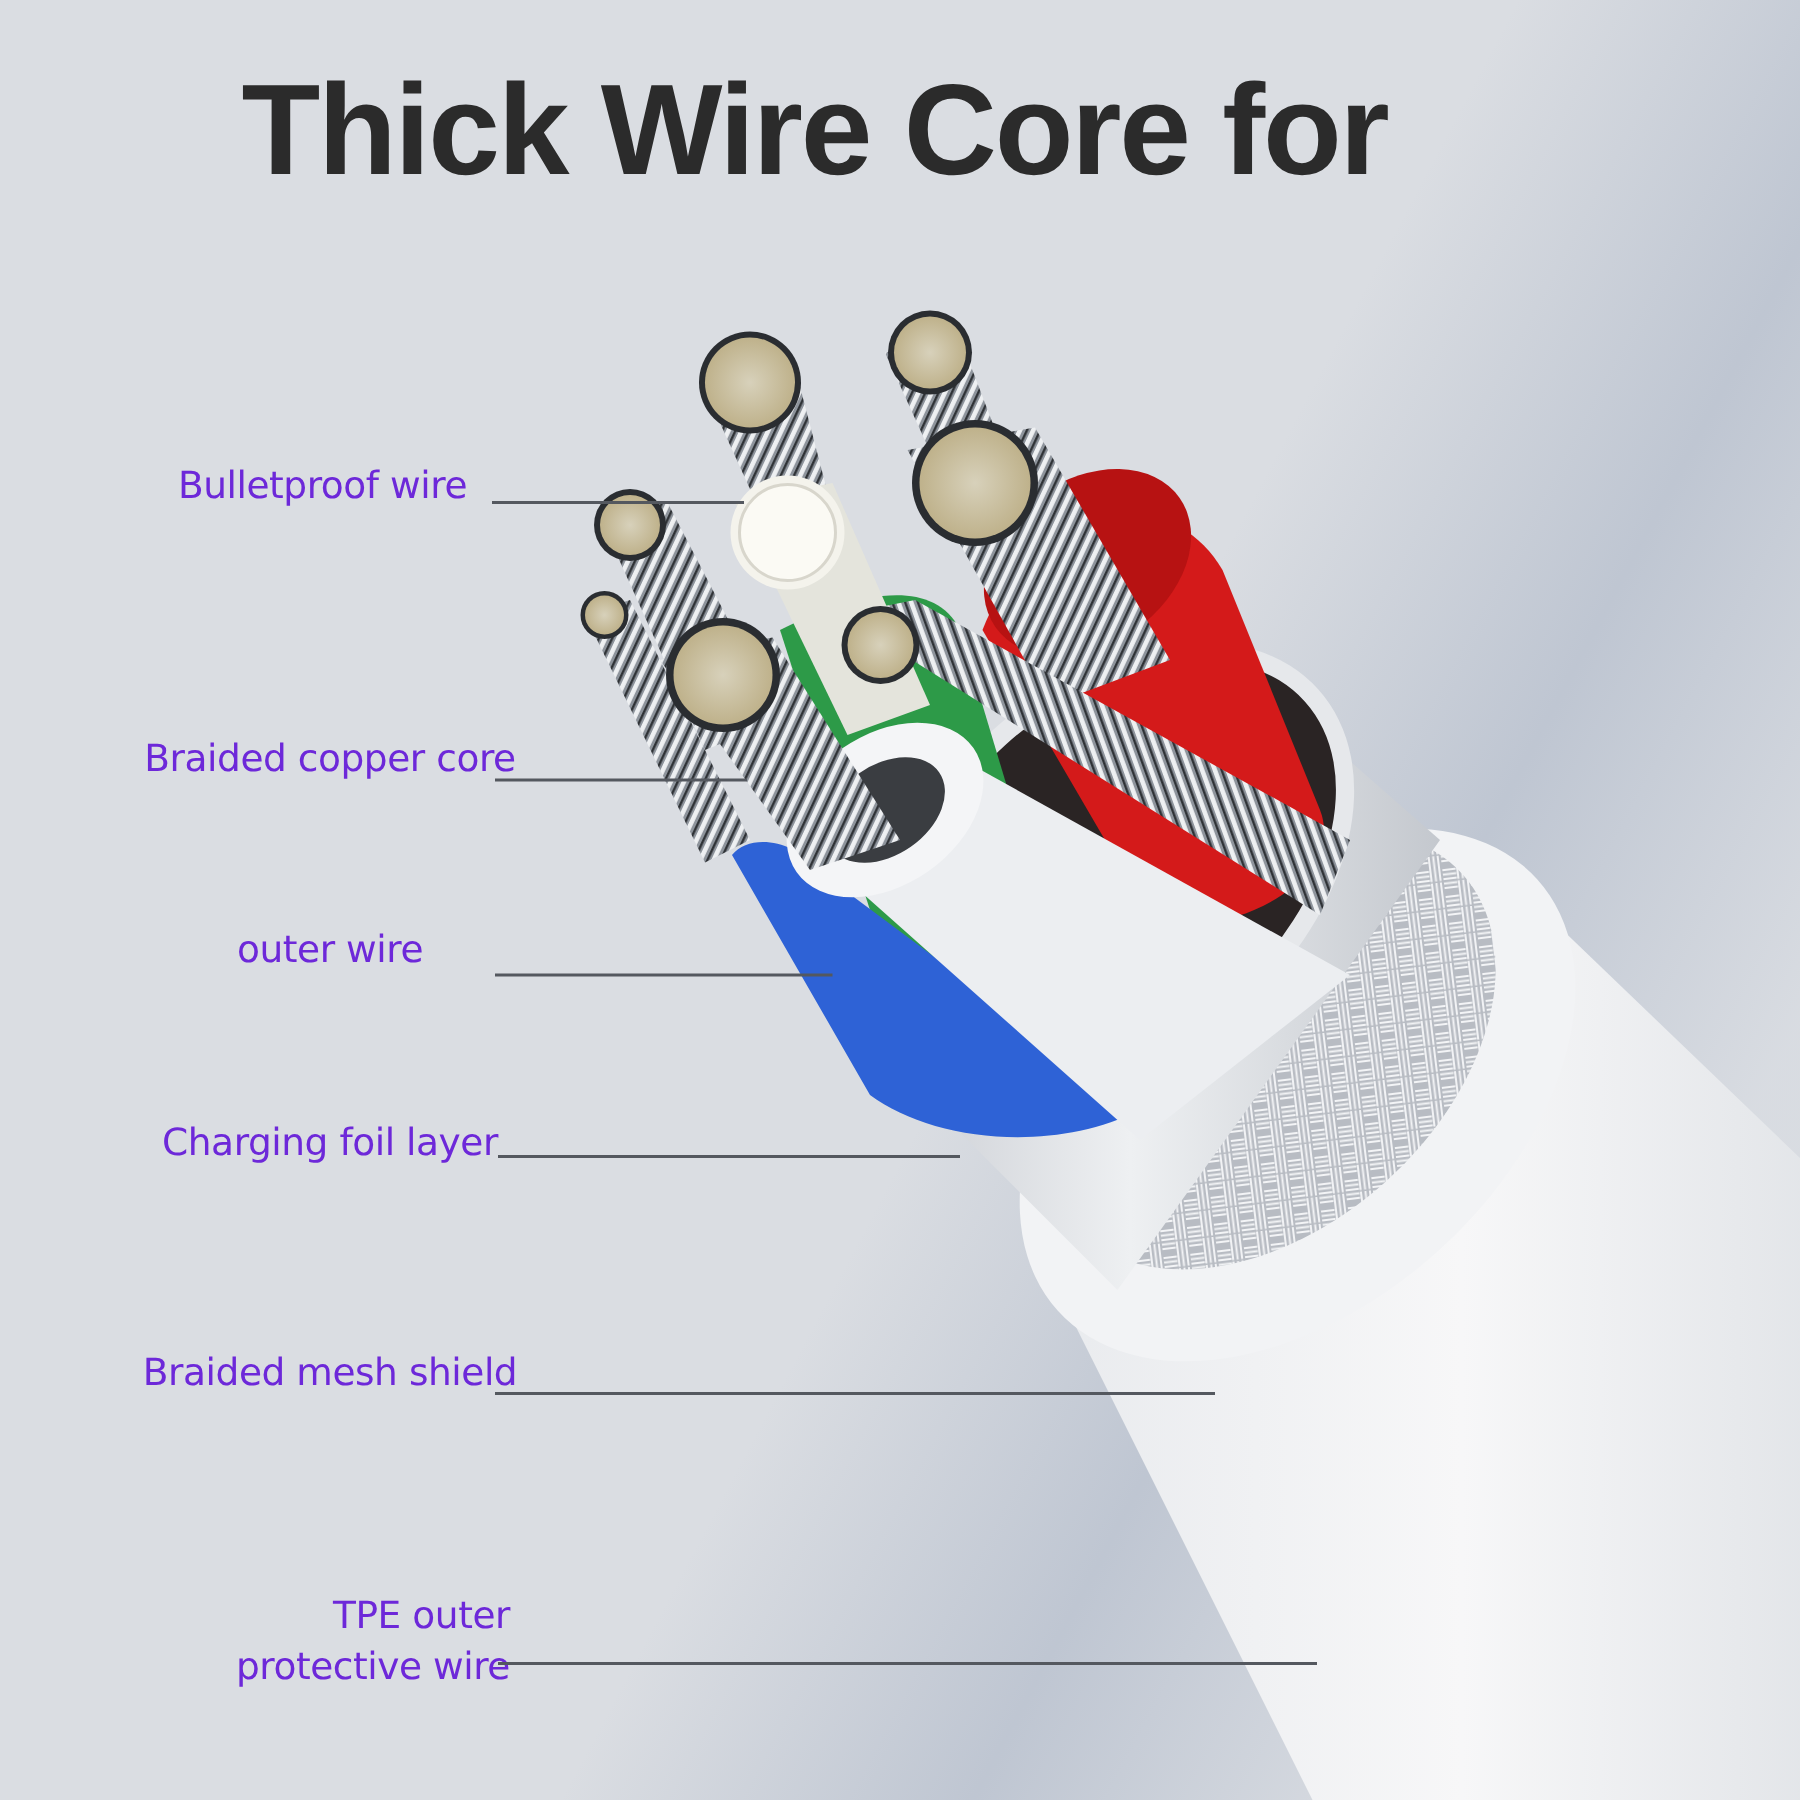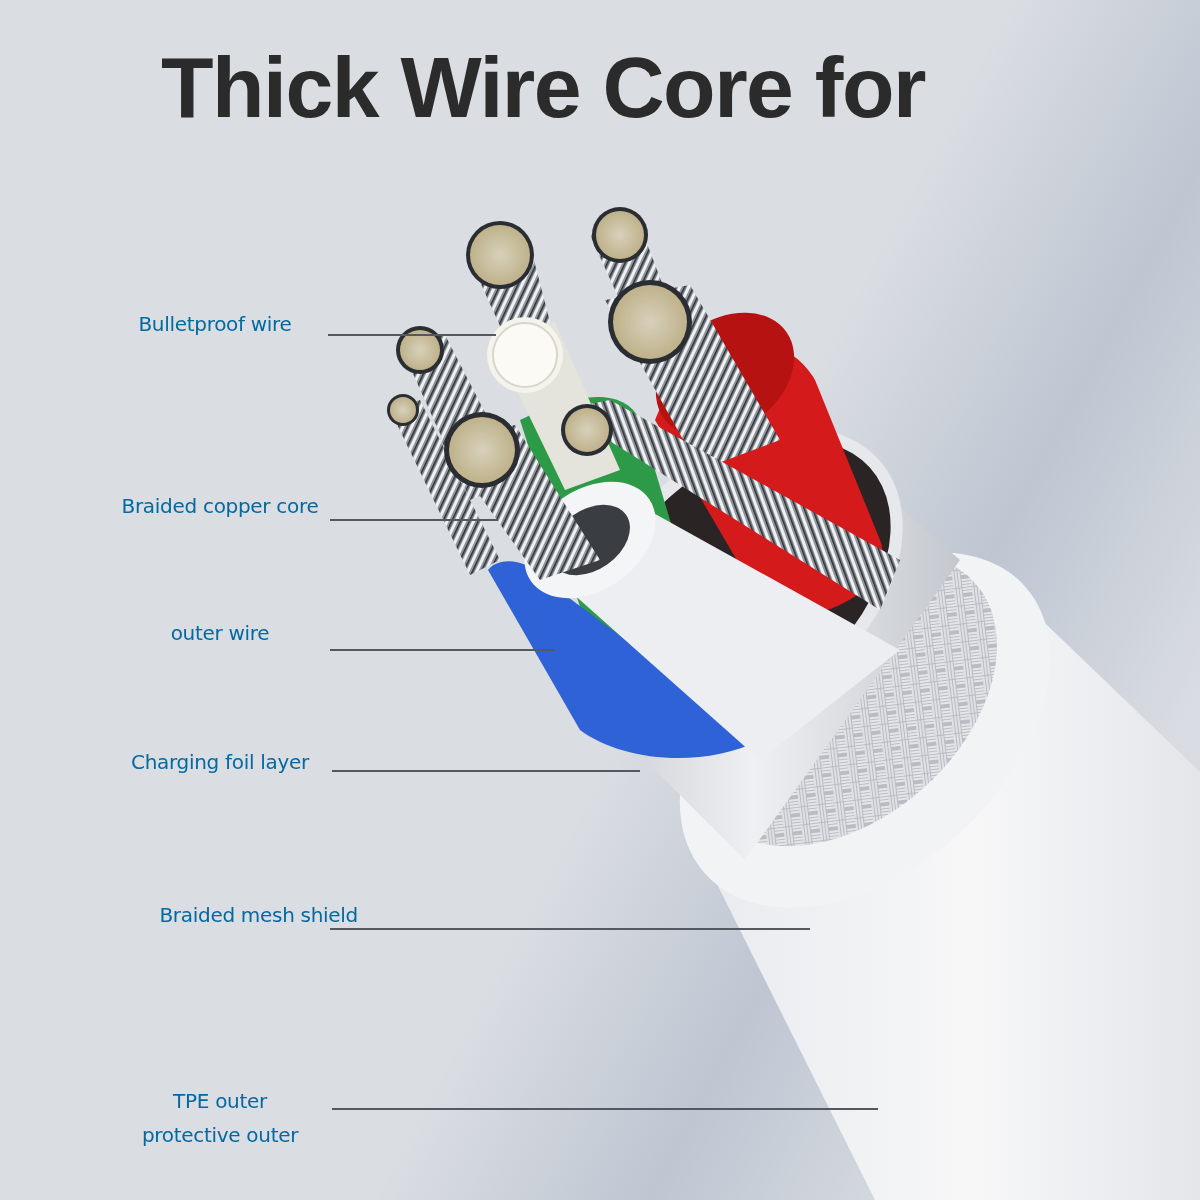--- a/index.html
+++ b/index.html
@@ -14,21 +14,21 @@
   }
   .title {
     position: absolute; left: 0; top: 42px; width: 1024px;
     text-align: center; color: #2b2b2b;
     font-family: "Liberation Sans", sans-serif; font-weight: bold;
     font-size: 86px; line-height: 90px; letter-spacing: -1.5px; margin-left: 31px;
   }
   .title div { display: block; }
   .illustration { position: absolute; left: 0; top: 0; width: 1200px; height: 1200px; }
   .label {
-    position: absolute; color: #0369a1; font-size: 20px; line-height: 34px;
+    position: absolute; color: #6d28d9; font-size: 25px; line-height: 34px;
     text-align: center; font-family: "DejaVu Sans", sans-serif; font-weight: normal;
     letter-spacing: -0.3px;
   }
   .leader { position: absolute; height: 2px; background: #54585f; }
 </style>
 </head>
 <body>
 
 <div class="bg-shade"></div>
 
@@ -140,22 +140,22 @@
 <div class="label" style="left:120px; top:616px; width:200px;">
   <div>outer wire</div>
 </div>
 <div class="leader" style="left:330px; top:649px; width:225px;"></div>
 
 <div class="label" style="left:84px; top:745px; width:272px;">
   <div>Charging foil layer</div>
 </div>
 <div class="leader" style="left:332px; top:770px; width:308px;"></div>
 
-<div class="label" style="left:82px; top:898px; width:276px;text-align:right;">
+<div class="label" style="left:82px; top:898px; width:276px;">
   <div>Braided mesh shield</div>
 </div>
 <div class="leader" style="left:330px; top:928px; width:480px;"></div>
 
-<div class="label" style="left:100px; top:1084px; width:240px;">
+<div class="label" style="left:100px; top:1060px; width:240px;text-align:right;">
   <div>TPE outer</div>
-  <div>protective outer</div>
+  <div>protective wire</div>
 </div>
 <div class="leader" style="left:332px; top:1108px; width:546px;"></div>
 
 </body></html>

